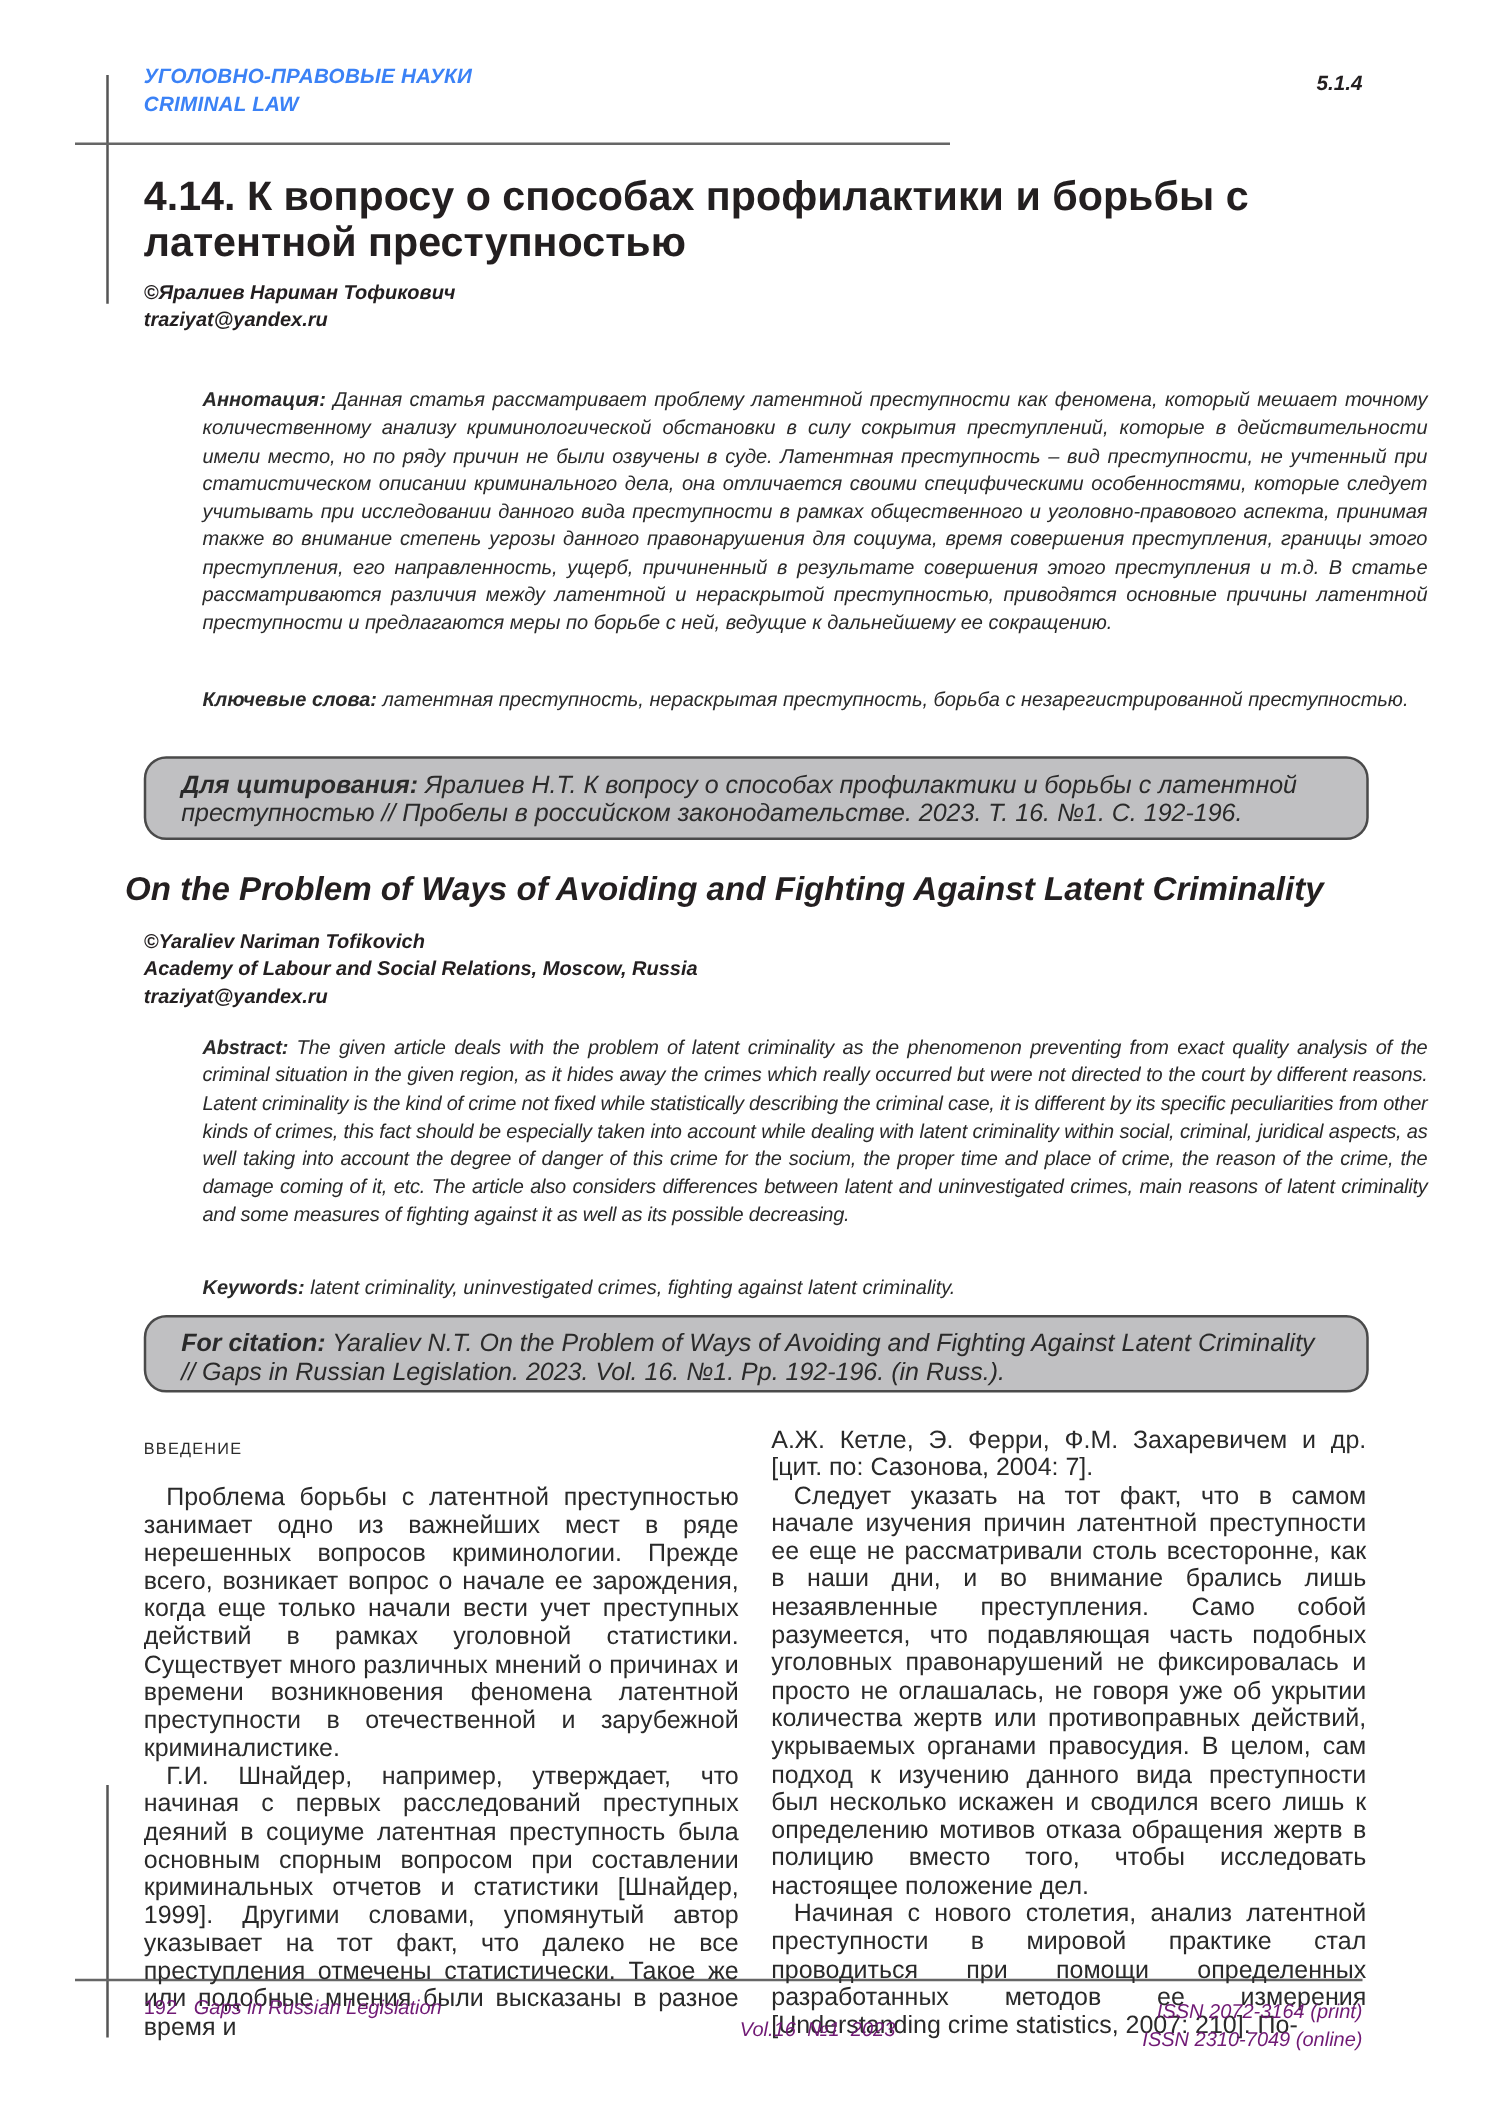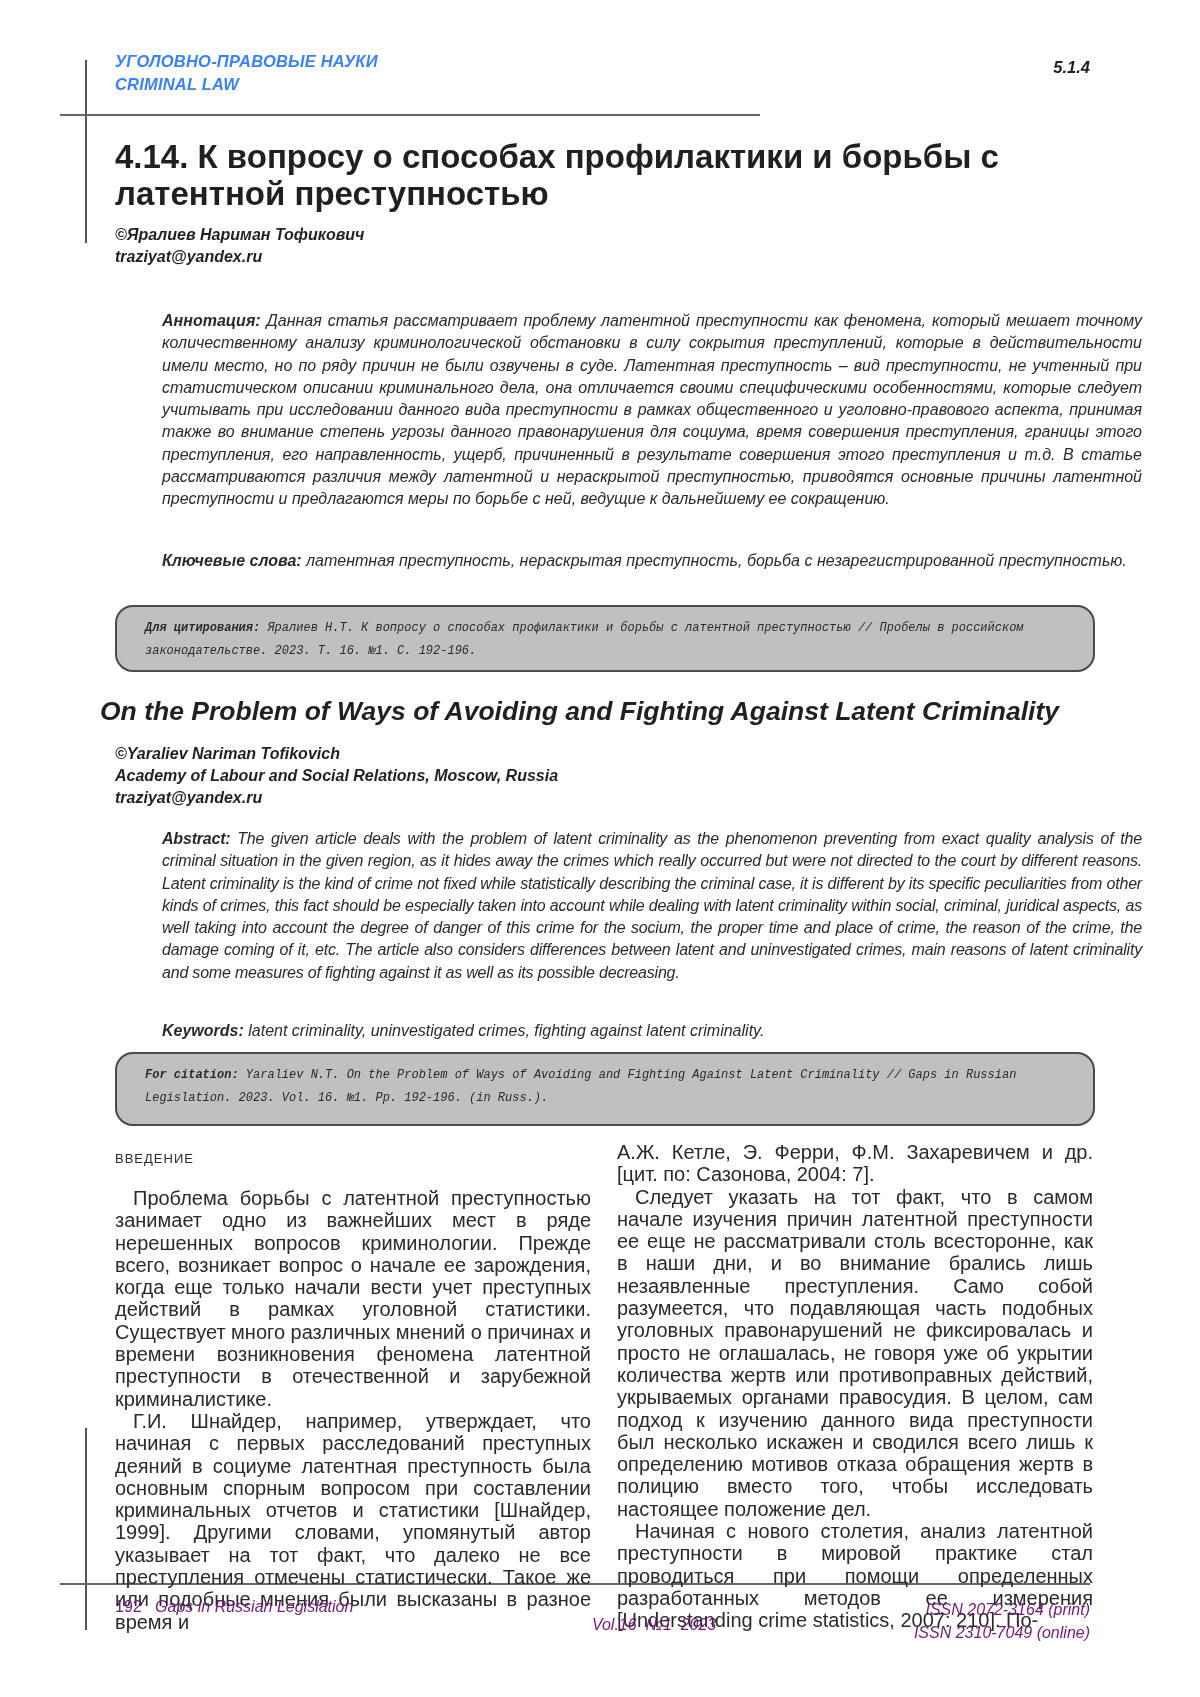--- a/index.html
+++ b/index.html
@@ -12,21 +12,21 @@
   .code { position: absolute; right: 110px; top: 58px; font-style: italic; font-weight: bold; font-size: 16.5px; }
   .title { position: absolute; left: 115px; top: 138px; width: 900px; font-weight: bold;
            font-size: 33px; line-height: 37px; color: #231f20; }
   .authblock { position: absolute; left: 115px; font-style: italic; font-weight: bold;
                font-size: 16px; line-height: 22px; }
   .para { position: absolute; left: 115px; width: 980px; font-style: italic; font-size: 16px;
           line-height: 22.3px; text-align: justify; color: #2a2a2a; margin-left: 47px; }
   .para b { font-style: italic; }
   .cite { position: absolute; left: 115px; width: 980px; background: #c0c0c2; border: 2px solid #4a4a4a;
           border-radius: 18px; box-sizing: border-box; padding: 10px 26px 10px 28px;
-          font-style: italic; font-size: 12px; line-height: 22.5px; color: #2a2a2a; font-family: Liberation Mono, monospace; }
+          font-style: italic; font-size: 20px; line-height: 22.5px; color: #2a2a2a; }
   .entitle { position: absolute; left: 100px; top: 694px; font-style: italic; font-weight: bold;
              font-size: 26.5px; line-height: 34px; color: #231f20; }
   .section { position: absolute; left: 115px; top: 1151px; font-size: 13px; letter-spacing: 1px; color: #2a2a2a; }
   .col { position: absolute; width: 476px; font-size: 20px; line-height: 22.3px;
          text-align: justify; color: #2a2a2a; }
   .col p { margin: 0; text-indent: 18px; }
   .col p.noindent { text-indent: 0; }
   .footer { position: absolute; top: 1598px; font-size: 16px; color: #701a75; }
   .footer i { font-style: italic; }
 </style>
@@ -75,21 +75,21 @@
 <div class="para" style="top:828px;letter-spacing:-0.2px;">
   <b>Abstract:</b>
   <span>The given article deals with the problem of latent criminality as the phenomenon preventing from exact quality analysis of the criminal situation in the given region, as it hides away the crimes which really occurred but were not directed to the court by different reasons. Latent criminality is the kind of crime not fixed while statistically describing the criminal case, it is different by its specific peculiarities from other kinds of crimes, this fact should be especially taken into account while dealing with latent criminality within social, criminal, juridical aspects, as well taking into account the degree of danger of this crime for the socium, the proper time and place of crime, the reason of the crime, the damage coming of it, etc. The article also considers differences between latent and uninvestigated crimes, main reasons of latent criminality and some measures of fighting against it as well as its possible decreasing.</span>
 </div>
 
 <div class="para" style="top:1020px;">
   <b>Keywords:</b>
   <span>latent criminality, uninvestigated crimes, fighting against latent criminality.</span>
 </div>
 
-<div class="cite" style="top:1052px;height:74px;">
+<div class="cite" style="top:1052px;height:62px;">
   <b>For citation:</b>
   <span>Yaraliev N.T. On the Problem of Ways of Avoiding and Fighting Against Latent Criminality // Gaps in Russian Legislation. 2023. Vol. 16. №1. Pp. 192-196. (in Russ.).</span>
 </div>
 
 <div class="section">ВВЕДЕНИЕ</div>
 
 <div class="col" style="left:115px;top:1187px;">
   <p>Проблема борьбы с латентной преступностью занимает одно из важнейших мест в ряде нерешенных вопросов криминологии. Прежде всего, возникает вопрос о начале ее зарождения, когда еще только начали вести учет преступных действий в рамках уголовной статистики. Существует много различных мнений о причинах и времени возникновения феномена латентной преступности в отечественной и зарубежной криминалистике.</p>
   <p>Г.И. Шнайдер, например, утверждает, что начиная с первых расследований преступных деяний в социуме латентная преступность была основным спорным вопросом при составлении криминальных отчетов и статистики [Шнайдер, 1999]. Другими словами, упомянутый автор указывает на тот факт, что далеко не все преступления отмечены статистически. Такое же или подобные мнения были высказаны в разное время и</p>
 </div>

